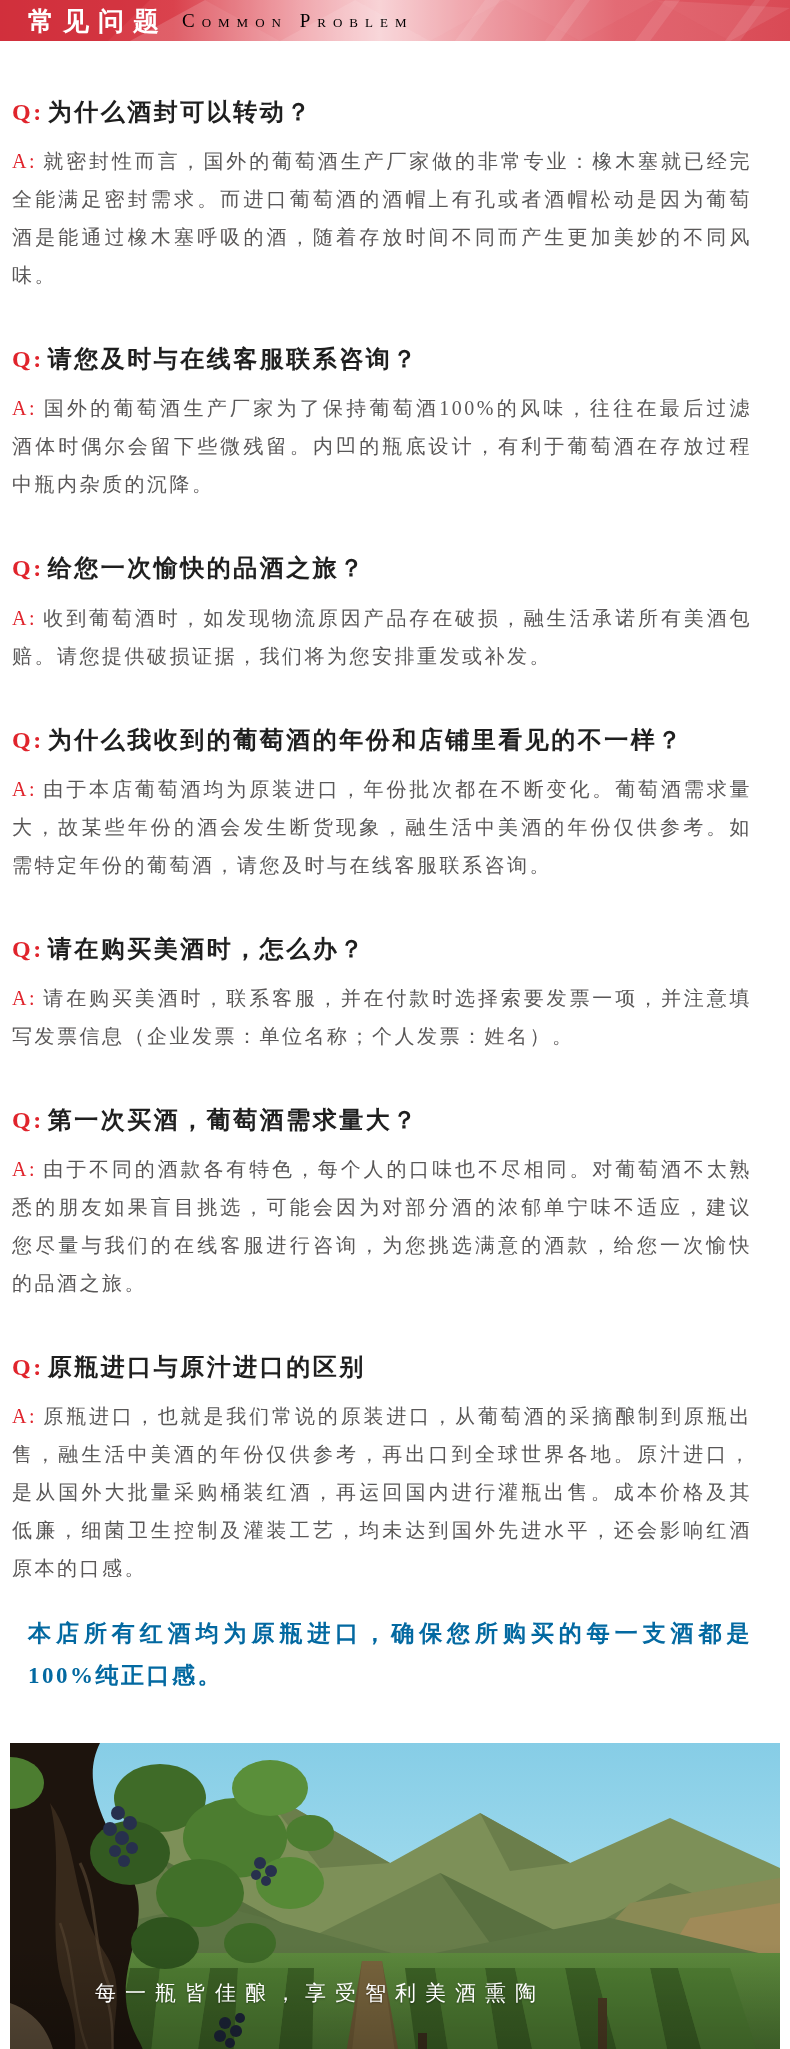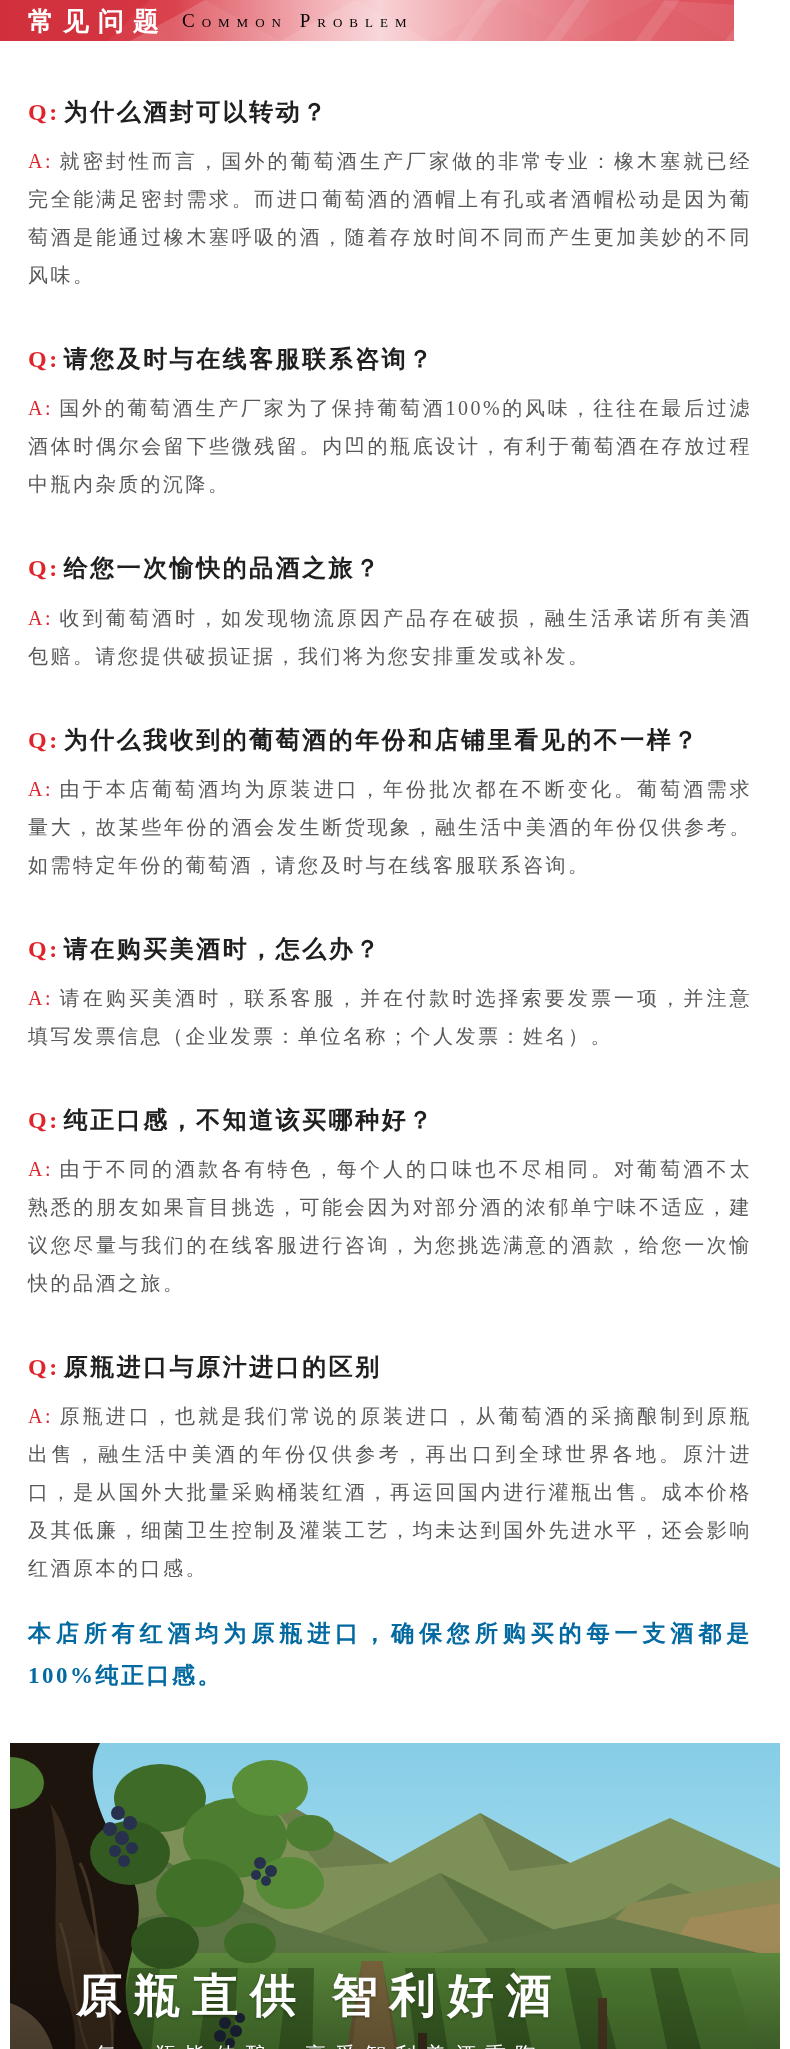--- a/index.html
+++ b/index.html
@@ -1,29 +1,29 @@
 <!DOCTYPE html>
 <html><head>
 <meta charset="utf-8">
 <style>
   html,body{margin:0;padding:0;background:#ffffff;}
   body{width:790px;font-family:"Liberation Serif","DejaVu Serif",serif;-webkit-font-smoothing:antialiased;}
   .page{width:790px;position:relative;background:#fff;}
 
   
-  .banner{position:relative;width:734px;height:41px;overflow:hidden;}
+  .banner{position:relative;width:790px;height:41px;overflow:hidden;}
   .banner svg{position:absolute;inset:0;display:block;}
   .banner-title{position:absolute;left:28px;top:50%;transform:translateY(-50%);
     color:#fff;font-size:26px;font-weight:bold;letter-spacing:9px;white-space:nowrap;}
   .banner-en{position:absolute;left:182px;top:50%;transform:translateY(-50%);
     color:#000000;font-size:19px;letter-spacing:7px;font-variant:small-caps;
     text-transform:capitalize;white-space:nowrap;}
 
   
-  .faq{padding:0 38px 0 28px;margin-top:30px;}
+  .faq{padding:0 38px 0 12px;margin-top:30px;}
   .qa{margin-top:50px;}
   .qa.first{margin-top:56px;}
   .q{margin:0 0 14px 0;font-size:24px;font-weight:bold;color:#1f1f1f;
     letter-spacing:2.5px;line-height:1.3;}
   .q .qlabel{color:#e0242c;margin-right:4px;}
   .a{margin:0;font-size:20px;color:#595757;letter-spacing:2.5px;line-height:38px;
     text-align:justify;}
   .a .alabel{color:#e0242c;margin-right:6px;}
 
   .note{margin:26px 38px 0 28px;font-size:23px;font-weight:bold;color:#0369a1;
@@ -96,21 +96,21 @@
       <h3 class="q"><span class="qlabel">Q:</span><span>为什么我收到的葡萄酒的年份和店铺里看见的不一样？</span></h3>
       <p class="a"><span class="alabel">A:</span><span>由于本店葡萄酒均为原装进口，年份批次都在不断变化。葡萄酒需求量大，故某些年份的酒会发生断货现象，融生活中美酒的年份仅供参考。如需特定年份的葡萄酒，请您及时与在线客服联系咨询。</span></p>
     </section>
 
     <section class="qa">
       <h3 class="q"><span class="qlabel">Q:</span><span>请在购买美酒时，怎么办？</span></h3>
       <p class="a"><span class="alabel">A:</span><span>请在购买美酒时，联系客服，并在付款时选择索要发票一项，并注意填写发票信息（企业发票：单位名称；个人发票：姓名）。</span></p>
     </section>
 
     <section class="qa">
-      <h3 class="q"><span class="qlabel">Q:</span><span>纯正口感，不知道该买哪种好？</span></h3>
+      <h3 class="q"><span class="qlabel">Q:</span><span>第一次买酒，葡萄酒需求量大？</span></h3>
       <p class="a"><span class="alabel">A:</span><span>由于不同的酒款各有特色，每个人的口味也不尽相同。对葡萄酒不太熟悉的朋友如果盲目挑选，可能会因为对部分酒的浓郁单宁味不适应，建议您尽量与我们的在线客服进行咨询，为您挑选满意的酒款，给您一次愉快的品酒之旅。</span></p>
     </section>
 
     <section class="qa">
       <h3 class="q"><span class="qlabel">Q:</span><span>原瓶进口与原汁进口的区别</span></h3>
       <p class="a"><span class="alabel">A:</span><span>原瓶进口，也就是我们常说的原装进口，从葡萄酒的采摘酿制到原瓶出售，融生活中美酒的年份仅供参考，再出口到全球世界各地。原汁进口，是从国外大批量采购桶装红酒，再运回国内进行灌瓶出售。成本价格及其低廉，细菌卫生控制及灌装工艺，均未达到国外先进水平，还会影响红酒原本的口感。</span></p>
     </section>
 
   </div>
 
@@ -209,18 +209,17 @@
         <circle cx="250" cy="120" r="6"></circle>
           <circle cx="261" cy="128" r="6"></circle>
           <circle cx="246" cy="132" r="5"></circle>
         <circle cx="256" cy="138" r="5"></circle>
       </g>
 
       <rect x="0" y="200" width="770" height="215" fill="url(#shade)"></rect>
     </svg>
 
     <div class="caption">
-      <div class="caption-title">原瓶直供 智利好酒</div>
       <div class="caption-sub">每一瓶皆佳酿，享受智利美酒熏陶</div>
     </div>
   </div>
 
 </div>
 
 </body></html>

